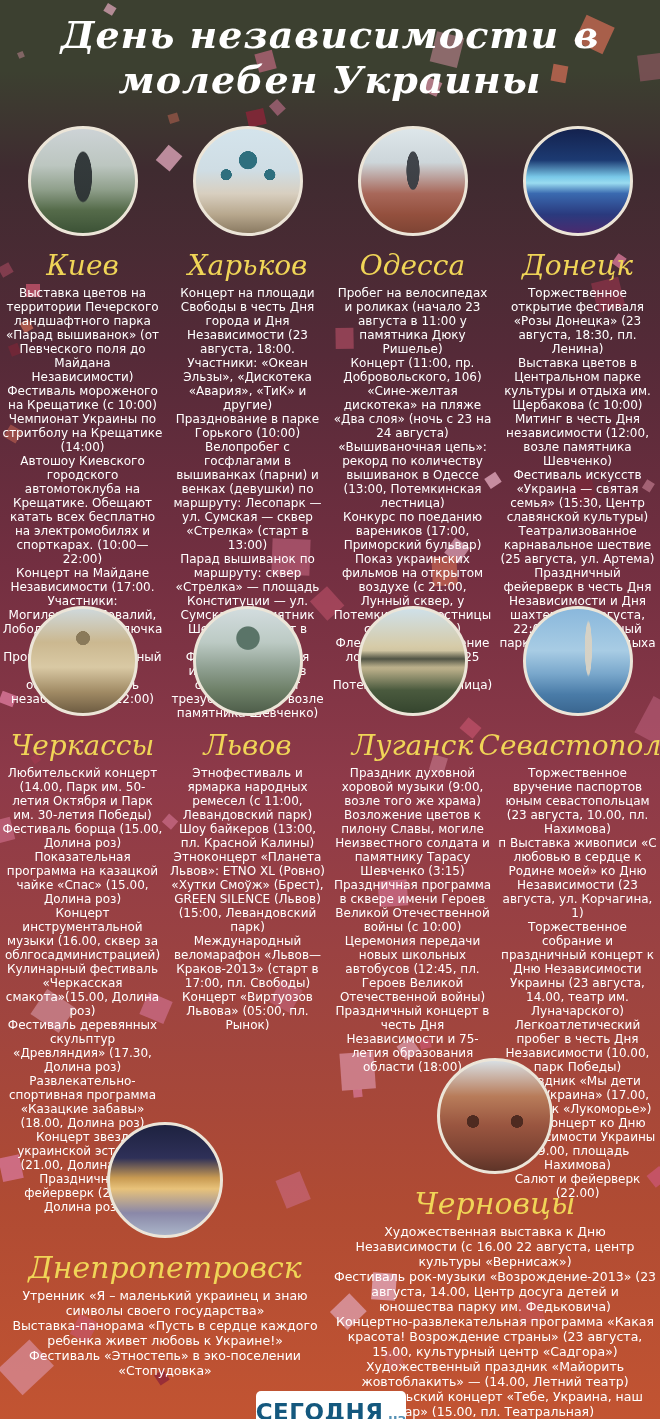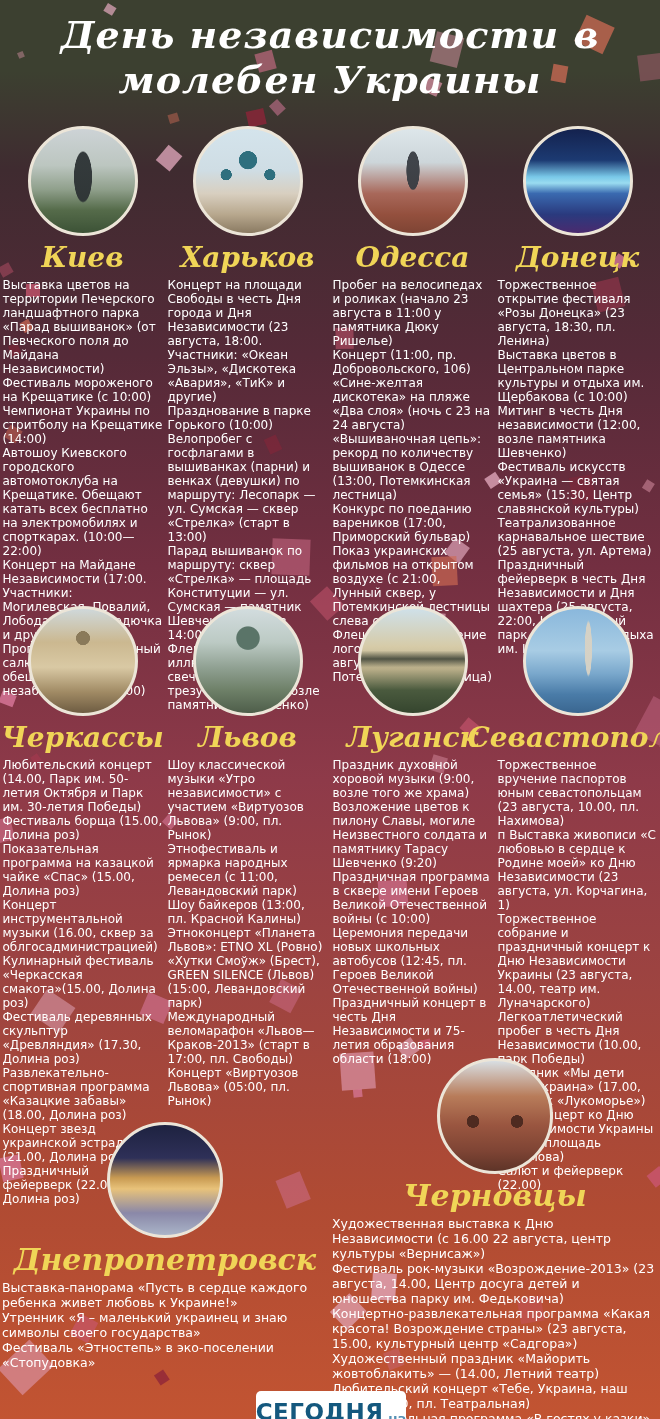--- a/index.html
+++ b/index.html
@@ -18,26 +18,26 @@
     font-size:38px; color:#ffffff; text-align:center; letter-spacing:1px;
   }
   .row{position:relative; z-index:2; display:flex;}
   .row1{margin-top:24px; height:480px;}
   .col{width:165px; display:flex; flex-direction:column; align-items:center;}
   .photo{
     width:110px; height:110px; border-radius:50%;
     border:3px solid #ece5d8; box-sizing:border-box; flex:0 0 auto;
   }
   .cname{
-    margin:6px 0 4px; font-family:"DejaVu Serif", serif; font-style:italic;
-    font-weight:bold; font-size:28px; line-height:32px; color:#f0d557;
+    margin:14px 0 4px; font-family:"DejaVu Serif", serif; font-style:italic;
+    font-weight:normal; font-size:28px; line-height:32px; color:#f0d557;
     text-align:right; white-space:nowrap;
   }
   .events{
-    font-size:12px; line-height:14px; color:#ffffff; text-align:left;
+    font-size:12px; line-height:14px; color:#ffffff; text-align:center;
     padding:0 3px; width:160px;
   }
   .bottom{position:absolute; width:330px; z-index:2; display:flex; flex-direction:column; align-items:center;}
   #dnipro{left:0; top:1122px;}
   #chernivtsi{left:330px; top:1058px;}
   .bottom .photo{width:116px; height:116px;}
   .bottom .cname{font-size:30px;}
   .bottom .events{font-size:12.5px; line-height:15px; width:326px; padding:0;}
   
   .p-kiev{background:
@@ -211,34 +211,33 @@
           <div class="event">Фестиваль деревянных скульптур «Древляндия» (17.30, Долина роз)</div>
           <div class="event">Развлекательно-спортивная программа «Казацкие забавы» (18.00, Долина роз)</div>
           <div class="event">Концерт звезд украинской эстрады (21.00, Долина роз)</div>
           <div class="event">Праздничный фейерверк (22.00, Долина роз)</div>
         </div>
     </section>
     <section class="col">
       <div class="photo p-lviv"></div>
       <h2 class="cname">Львов</h2>
       <div class="events">
-          <div class="event">Шоу классической музыки «Утро независимости» с участием «Виртуозов Львова» (9:00, пл. Рынок)</div>
           <div class="event">Этнофестиваль и ярмарка народных ремесел (с 11:00, Левандовский парк)</div>
           <div class="event">Шоу байкеров (13:00, пл. Красной Калины)</div>
           <div class="event">Этноконцерт «Планета Львов»: ETNO XL (Ровно) «Хутки Смоўж» (Брест), GREEN SILENCE (Львов) (15:00, Левандовский парк)</div>
           <div class="event">Международный веломарафон «Львов—Краков-2013» (старт в 17:00, пл. Свободы)</div>
           <div class="event">Концерт «Виртуозов Львова» (05:00, пл. Рынок)</div>
         </div>
     </section>
     <section class="col">
       <div class="photo p-luhansk"></div>
       <h2 class="cname">Луганск</h2>
       <div class="events">
           <div class="event">Праздник духовной хоровой музыки (9:00, возле того же храма)</div>
-          <div class="event">Возложение цветов к пилону Славы, могиле Неизвестного солдата и памятнику Тарасу Шевченко (9:20)</div>
+          <div class="event">Возложение цветов к пилону Славы, могиле Неизвестного солдата и памятнику Тарасу Шевченко (3:15)</div>
           <div class="event">Праздничная программа в сквере имени Героев Великой Отечественной войны (с 10:00)</div>
           <div class="event">Церемония передачи новых школьных автобусов (12:45, пл. Героев Великой Отечественной войны)</div>
           <div class="event">Праздничный концерт в честь Дня Независимости и 75-летия образования области (18:00)</div>
         </div>
     </section>
     <section class="col">
       <div class="photo p-sevastopol"></div>
       <h2 class="cname">Севастополь</h2>
       <div class="events">
           <div class="event">Торжественное вручение паспортов юным севастопольцам (23 августа, 10.00, пл. Нахимова)</div>
@@ -249,22 +248,22 @@
           <div class="event">Гала-концерт ко Дню Независимости Украины (19.00, площадь Нахимова)</div>
           <div class="event">Салют и фейерверк (22.00)</div>
         </div>
     </section>
   </div>
 
   <section class="bottom" id="dnipro">
     <div class="photo p-dnipro"></div>
     <h2 class="cname">Днепропетровск</h2>
     <div class="events">
+        <div class="event">Утренник «Я – маленький украинец и знаю символы своего государства»</div>
         <div class="event">Выставка-панорама «Пусть в сердце каждого ребенка живет любовь к Украине!»</div>
-        <div class="event">Утренник «Я – маленький украинец и знаю символы своего государства»</div>
         <div class="event">Фестиваль «Этностепь» в эко-поселении «Стопудовка»</div>
       </div>
   </section>
 
   <section class="bottom" id="chernivtsi">
     <div class="photo p-chernivtsi"></div>
     <h2 class="cname">Черновцы</h2>
     <div class="events">
         <div class="event">Художественная выставка к Дню Независимости (с 16.00 22 августа, центр культуры «Вернисаж»)</div>
         <div class="event">Фестиваль рок-музыки «Возрождение-2013» (23 августа, 14.00, Центр досуга детей и юношества парку им. Федьковича)</div>

